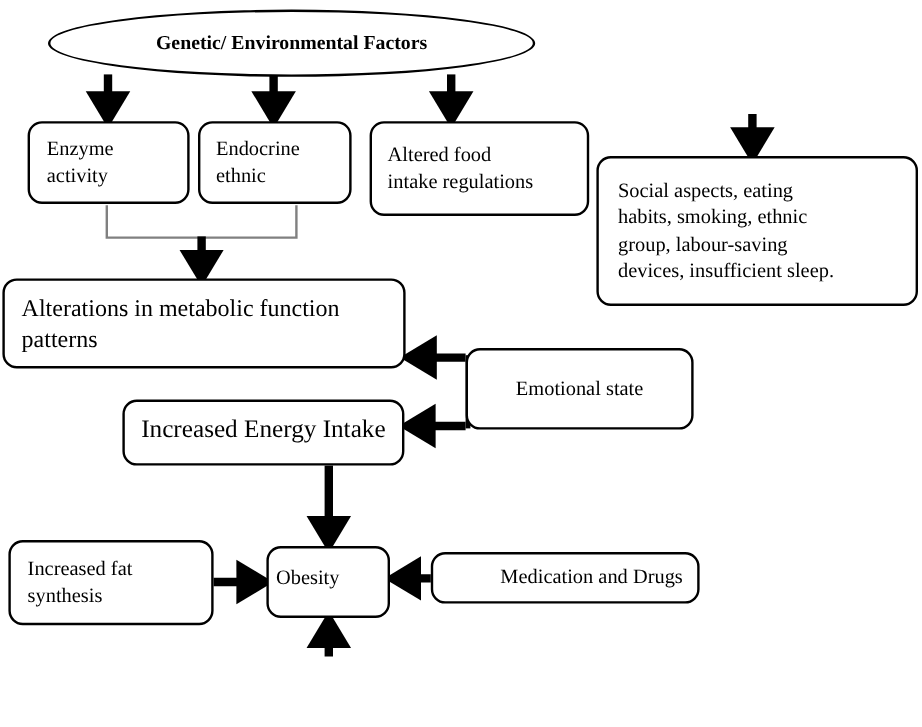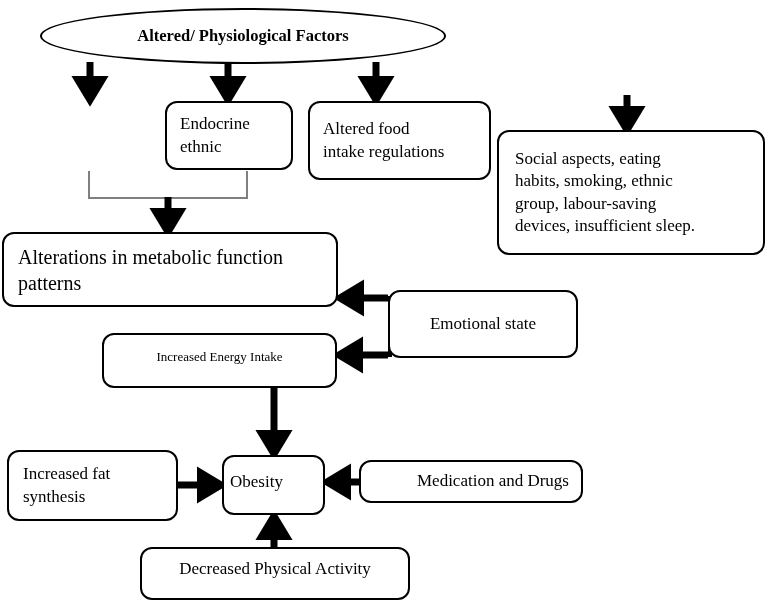--- a/index.html
+++ b/index.html
@@ -82,24 +82,28 @@
     <line x1="274" y1="388" x2="274" y2="451" stroke="#000000" stroke-width="7" marker-end="url(#ah)"></line>
 
     <line x1="178" y1="485" x2="218" y2="485" stroke="#000000" stroke-width="7" marker-end="url(#ah)"></line>
 
     <line x1="359" y1="482" x2="330" y2="482" stroke="#000000" stroke-width="7" marker-end="url(#ah)"></line>
 
     <line x1="274" y1="547" x2="274" y2="519" stroke="#000000" stroke-width="7" marker-end="url(#ah)"></line>
   </svg>
 
   <div class="node ellipse center-txt bold" style="left:40px; top:8px; width:406px; height:56px; font-size:16.5px; padding:0 18px;">
-    <span class="txt">Altered/ Physiological Factors</span>
+    <span class="txt">Genetic/ Environmental Factors</span>
   </div>
 
 
+  <div class="node rect left-txt" style="left:23px; top:101px; width:135px; height:69px; font-size:17px; padding:0 14px;">
+    <span class="txt">Enzyme
+activity</span>
+  </div>
 
   <div class="node rect left-txt" style="left:165px; top:101px; width:128px; height:69px; font-size:17px; padding:0 13px;">
     <span class="txt">Endocrine
 ethnic</span>
   </div>
 
   <div class="node rect left-txt" style="left:308px; top:101px; width:183px; height:79px; font-size:17px; padding:0 13px;">
     <span class="txt">Altered food
 intake regulations</span>
   </div>
@@ -113,34 +117,31 @@
 
   <div class="node rect left-txt" style="left:2px; top:232px; width:336px; height:75px; font-size:20px; padding:0 14px;">
     <span class="txt">Alterations in metabolic function
 patterns</span>
   </div>
 
   <div class="node rect center-txt" style="left:388px; top:290px; width:190px; height:68px; font-size:17px; padding:0 10px; align-items:center;">
     <span class="txt" style="text-align:center; margin-bottom:0;">Emotional state</span>
   </div>
 
-  <div class="node rect center-txt" style="left:102px; top:333px; width:235px; height:55px; font-size:13px; padding:0 2px;">
+  <div class="node rect center-txt" style="left:102px; top:333px; width:235px; height:55px; font-size:21px; padding:0 2px;">
     <span class="txt" style="text-align:center; margin-bottom:6px;">Increased Energy Intake</span>
   </div>
 
   <div class="node rect left-txt" style="left:7px; top:450px; width:171px; height:71px; font-size:17px; padding:0 14px;">
     <span class="txt">Increased fat
 synthesis</span>
   </div>
 
   <div class="node rect center-txt" style="left:222px; top:455px; width:103px; height:60px; font-size:17px; padding:0 6px;">
     <span class="txt" style="text-align:left; margin-bottom:6px;">Obesity</span>
   </div>
 
   <div class="node rect center-txt" style="left:359px; top:460px; width:224px; height:43px; font-size:17px; padding:0 12px;">
     <span class="txt" style="text-align:right;">Medication and Drugs</span>
   </div>
 
-  <div class="node rect center-txt" style="left:140px; top:547px; width:270px; height:53px; font-size:17px; padding:0 12px;">
-    <span class="txt" style="text-align:center; margin-bottom:8px;">Decreased Physical Activity</span>
-  </div>
 
 </div>
 
 </body></html>

